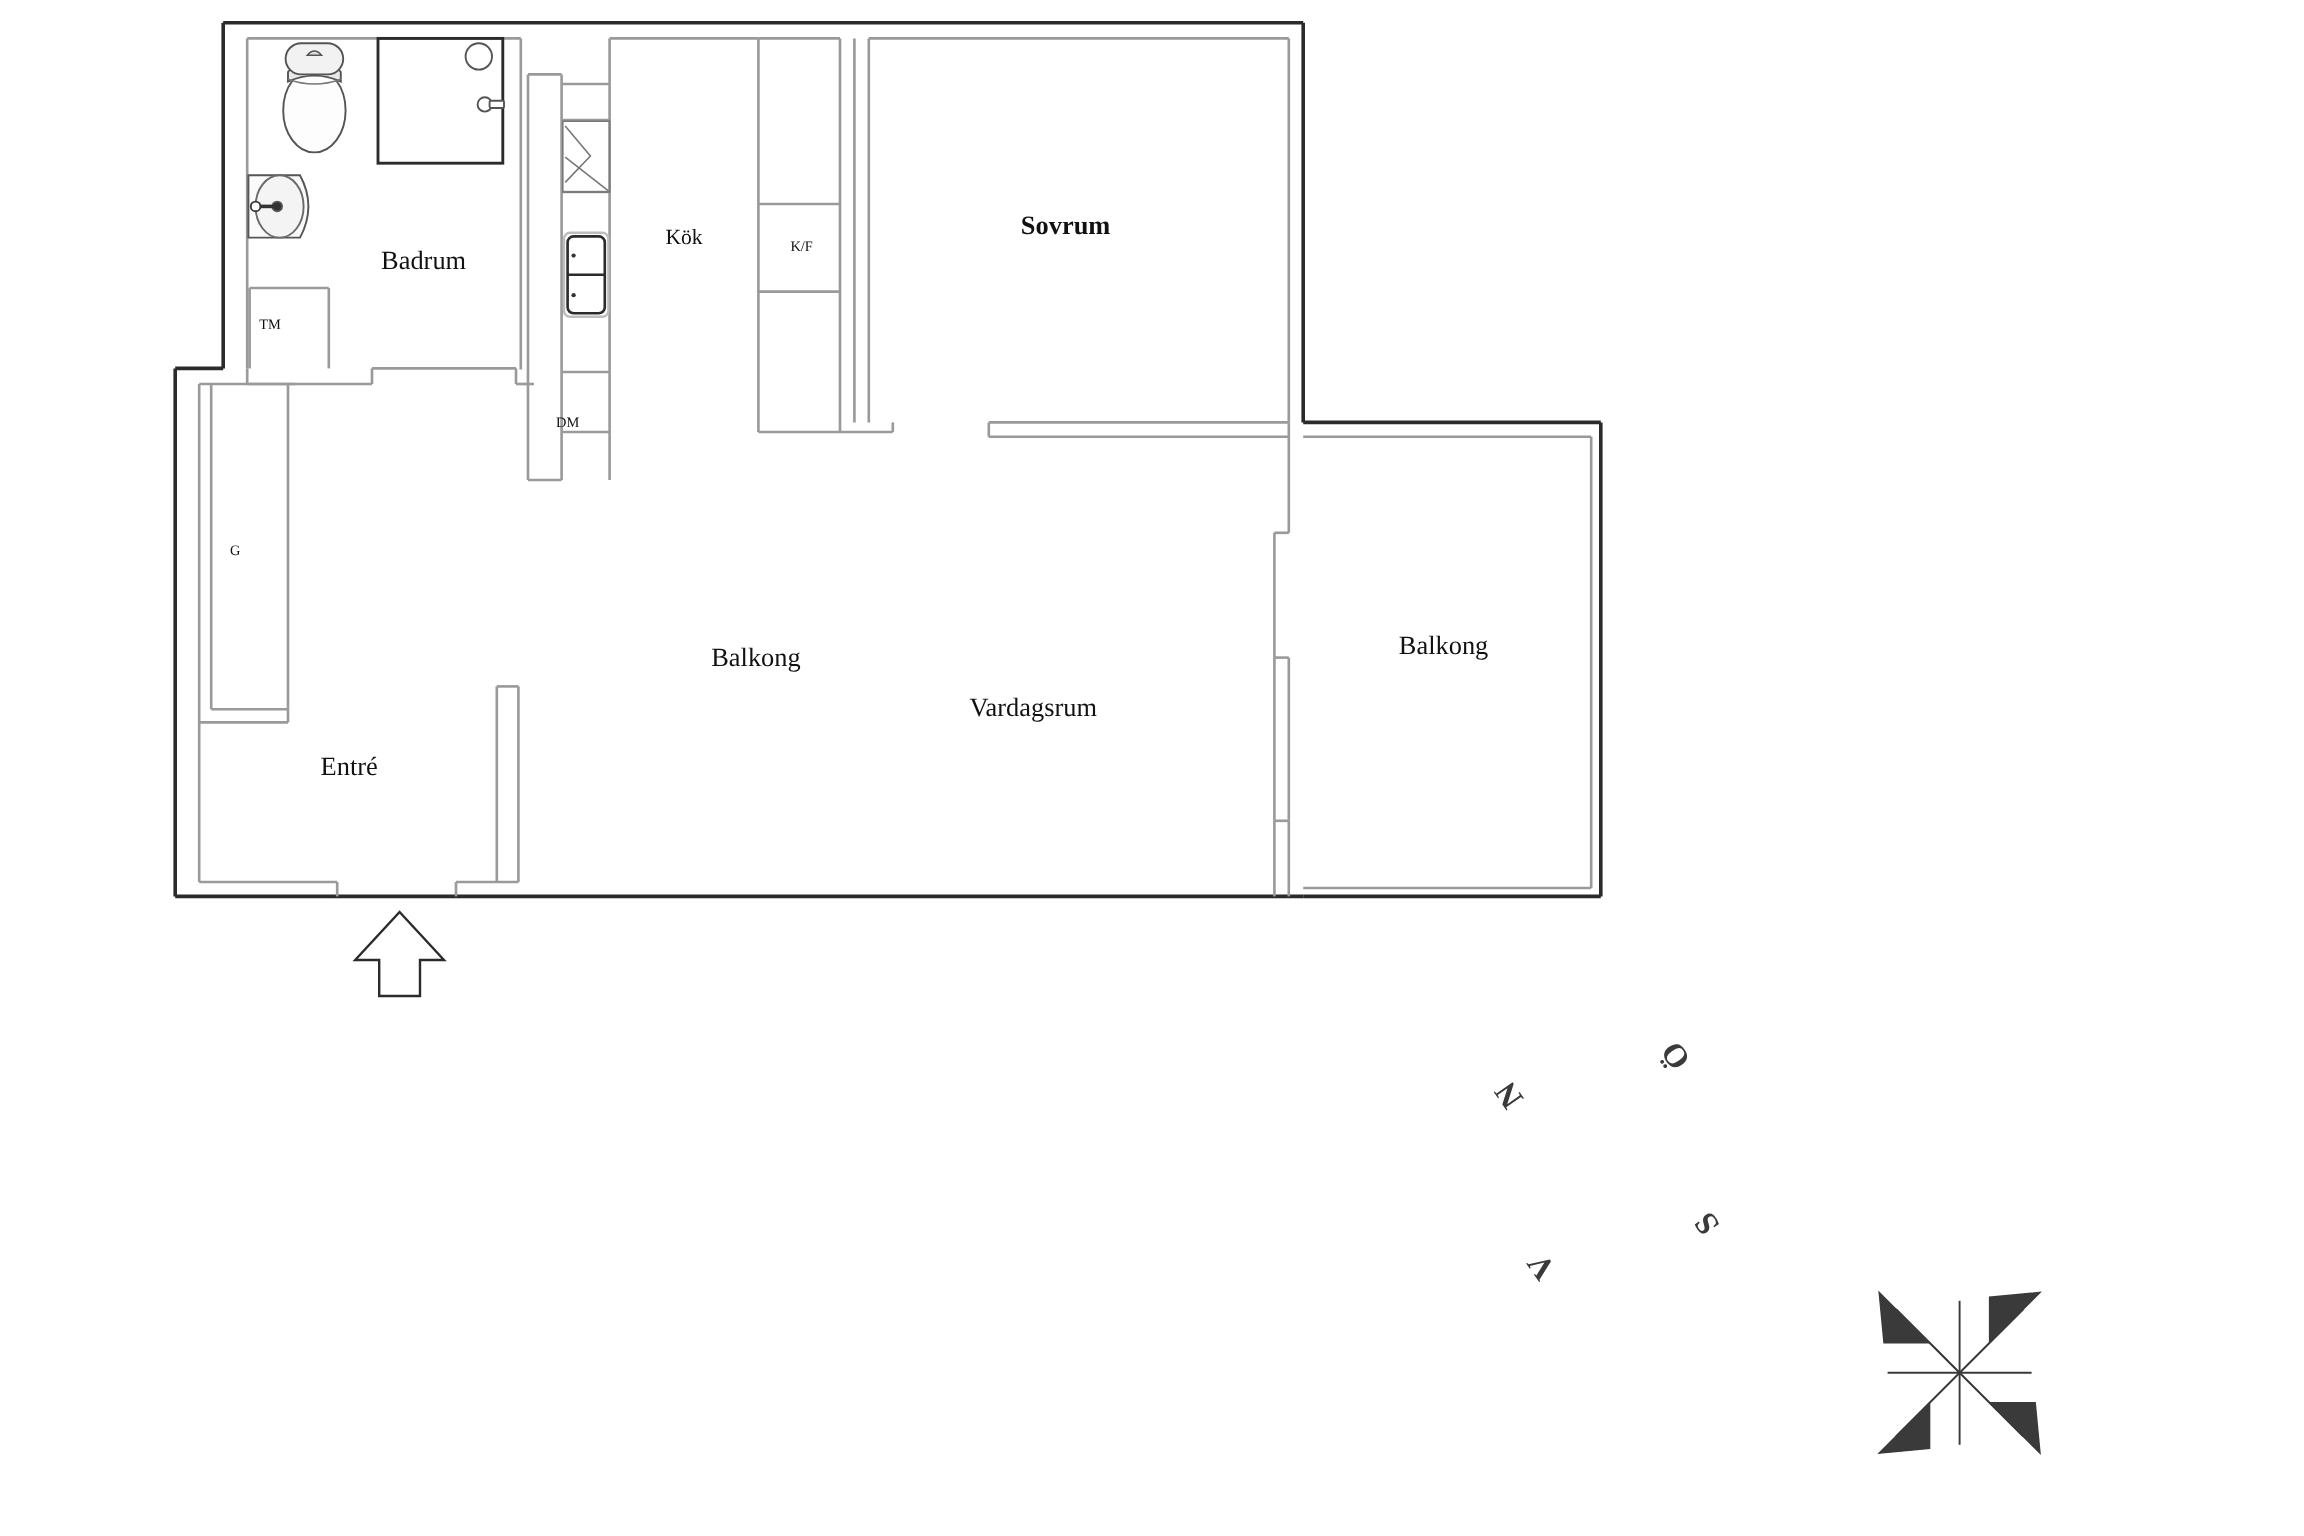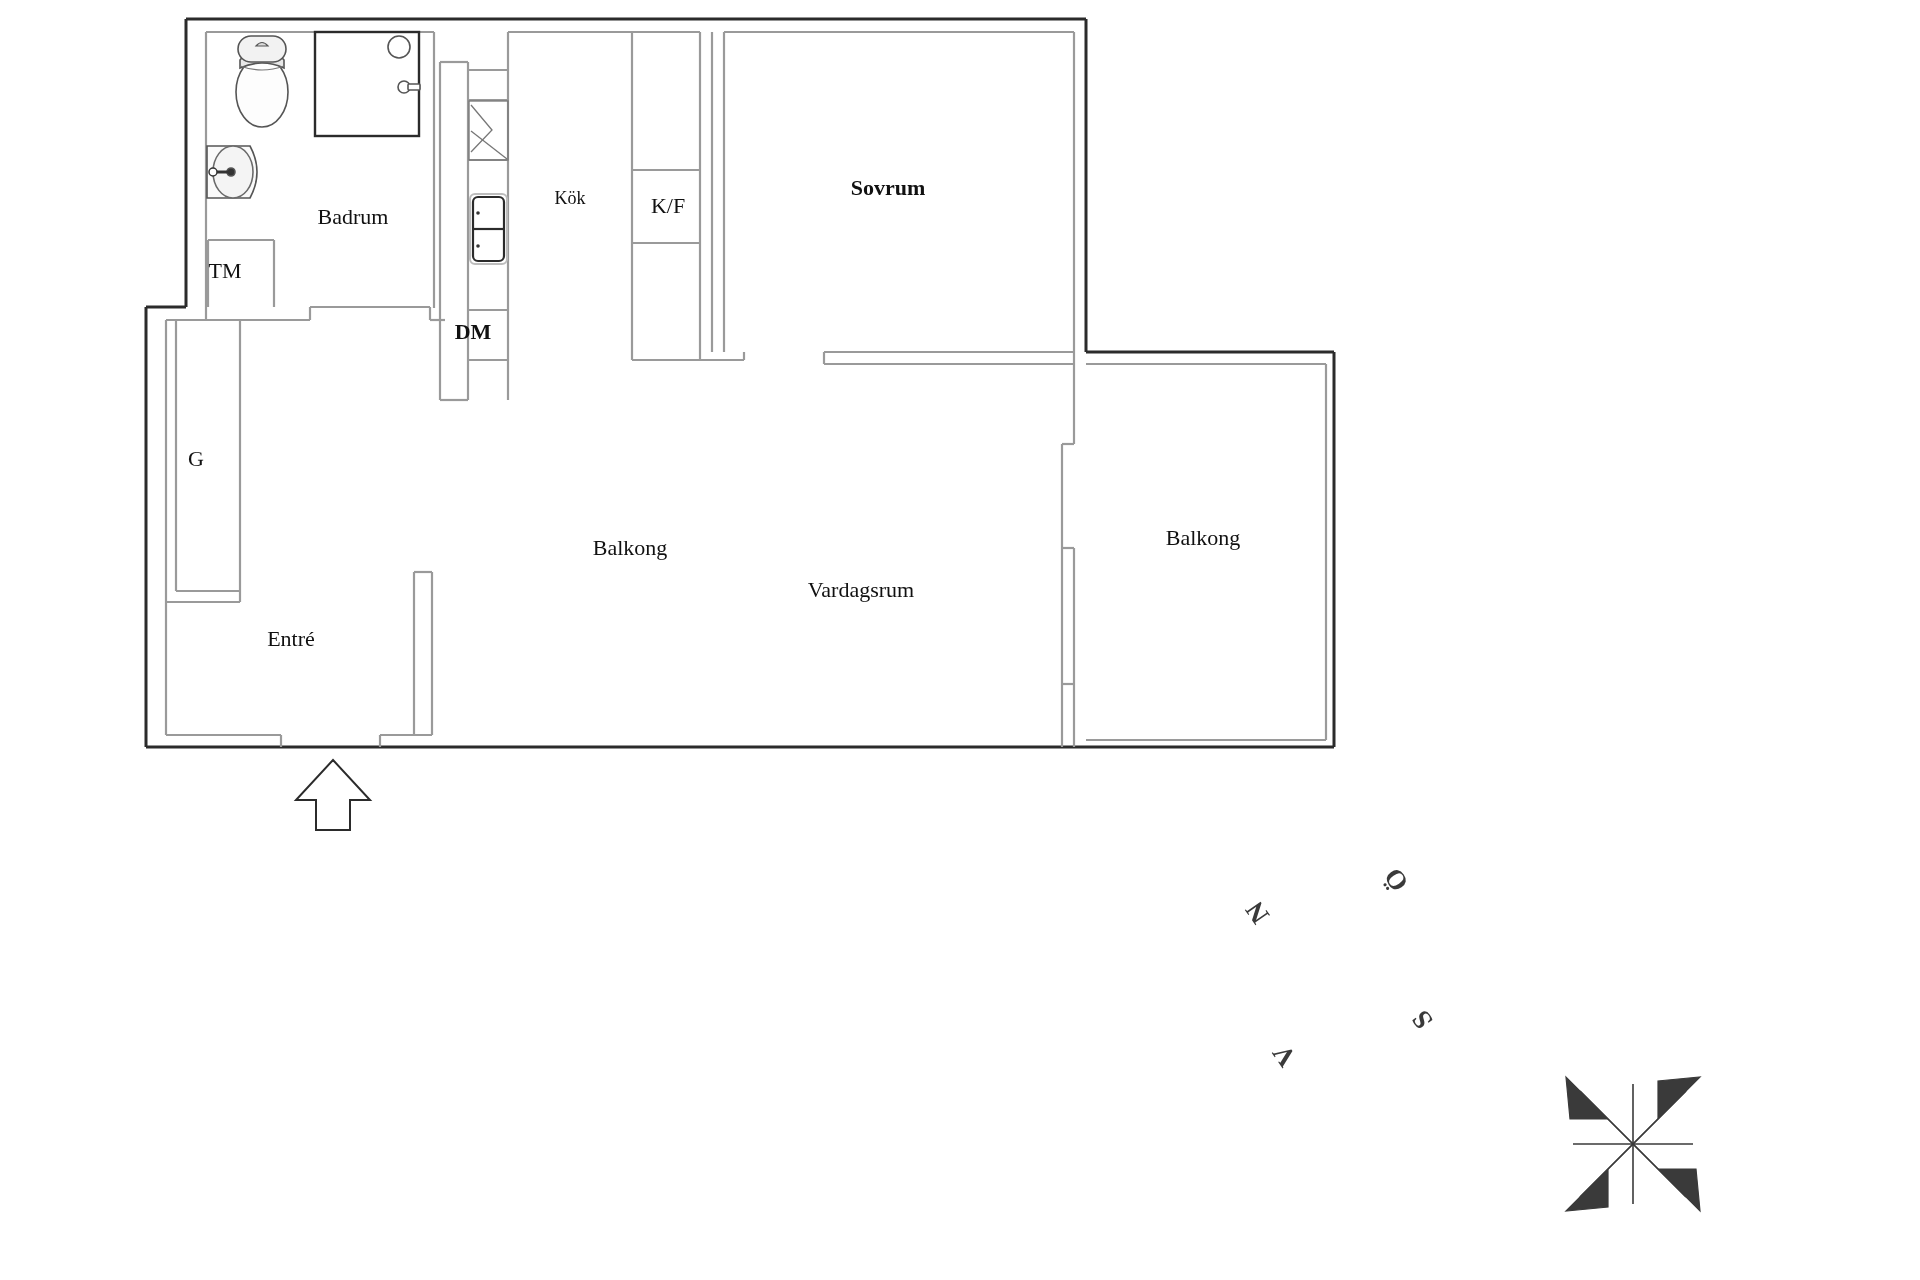--- a/index.html
+++ b/index.html
@@ -13,21 +13,21 @@
   .room-label{
     position:absolute;
     font-family:"Liberation Serif", serif;
     color:#111111;
     white-space:nowrap;
     transform:translate(-50%,-50%);
     pointer-events:none;
   }
   .lbl-lg{font-size:22px;}
   .lbl-md{font-size:18px;text-align:center;}
-  .lbl-sm{font-size:22px;}
+  .lbl-sm{font-size:12px;}
   .compass-letter{
     position:absolute;
     font-family:"Liberation Serif", serif;
     font-weight:bold;
     font-size:27px;
     color:#3a3a3a;
     transform-origin:50% 50%;
   }
 </style>
 </head>
@@ -193,21 +193,21 @@
     <path d="M 1633 1144 L 1700 1077 L 1658 1081 L 1658 1119 Z" fill="#3a3a3a" stroke="#3a3a3a" stroke-width="1.2"></path>
 
     <path d="M 1633 1144 L 1700 1211 L 1696 1169 L 1658 1169 Z" fill="#3a3a3a" stroke="#3a3a3a" stroke-width="1.2"></path>
 
     <path d="M 1633 1144 L 1566 1211 L 1608 1207 L 1608 1169 Z" fill="#3a3a3a" stroke="#3a3a3a" stroke-width="1.2"></path>
   </g>
 </svg>
 
 <div class="room-label lbl-lg" style="left:353px;top:217px;font-family:Liberation Serif, serif;">Badrum</div>
 <div class="room-label lbl-sm" style="left:225px;top:271px;">TM</div>
-<div class="room-label lbl-sm" style="left:473px;top:332px;font-weight:bold;">DM</div>
+<div class="room-label lbl-sm" style="left:473px;top:352px;">DM</div>
 <div class="room-label lbl-md" style="left:570px;top:198px;">Kök</div>
 <div class="room-label lbl-sm" style="left:668px;top:206px;">K/F</div>
 <div class="room-label lbl-lg" style="left:888px;top:188px;font-weight:bold;">Sovrum</div>
 <div class="room-label lbl-sm" style="left:196px;top:459px;">G</div>
 <div class="room-label lbl-lg" style="left:291px;top:639px;">Entré</div>
 <div class="room-label lbl-lg" style="left:630px;top:548px;">Balkong</div>
 <div class="room-label lbl-lg" style="left:861px;top:549px;margin-top:41px;">Vardagsrum</div>
 <div class="room-label lbl-lg" style="left:1203px;top:538px;">Balkong</div>
 
 <div class="compass-letter" style="left:1248px;top:897px;transform:rotate(-125deg);">N</div>

